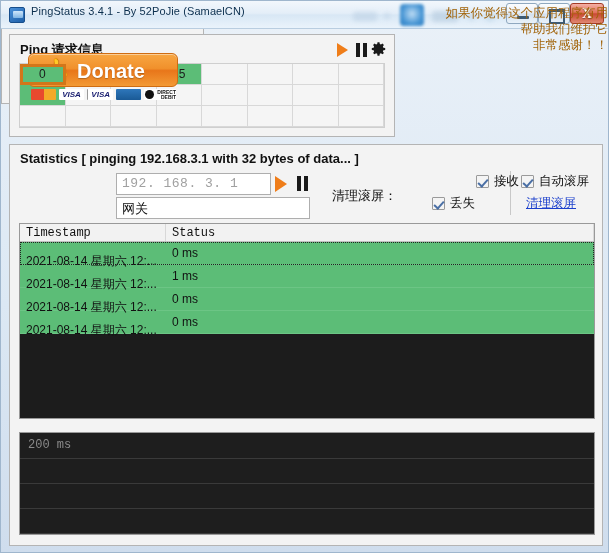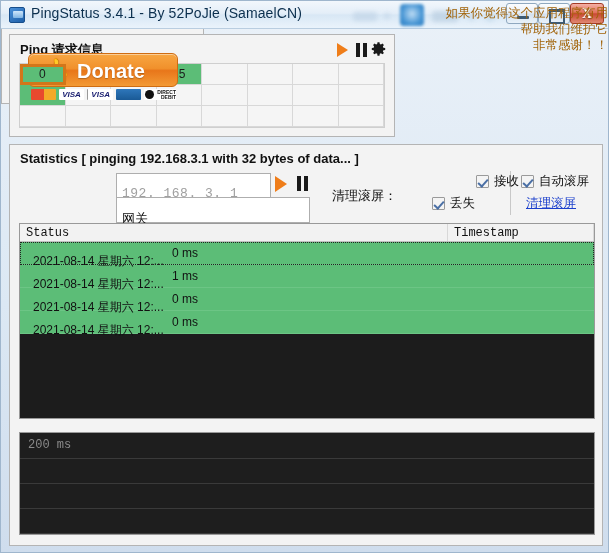--- a/index.html
+++ b/index.html
@@ -34,21 +34,21 @@
     border: 1px solid #174e8c; border-radius: 2px;
   }
   #app-icon::after {
     content: ""; position: absolute; left: 3px; top: 3px;
     width: 10px; height: 7px;
     background: linear-gradient(180deg,#cfe6fb,#7fb4e3);
     border-radius: 1px;
   }
   #title-text {
     position: absolute; left: 30px; top: 4px;
-    font-size: 14px; color: #0b2f4e;
+    font-size: 11px; color: #0b2f4e;
     letter-spacing: .1px; white-space: nowrap;
   }
   .ghost {
     position: absolute; top: 6px;
     background: #c3d6e8; border-radius: 3px;
     filter: blur(2.2px); opacity: .75;
   }
   #ghost-a { left: 352px; width: 24px; height: 9px; top: 11px; }
   #ghost-dot { left: 383px; width: 6px; height: 6px; top: 12px; border-radius: 50%; }
   #ghost-blue {
@@ -206,21 +206,21 @@
   .field-label {
     position: absolute; font-size: 13px; color: #111;
     font-family: "Liberation Mono", monospace; white-space: nowrap;
   }
   #lbl-ip { left: 110px; top: 32px; }
   #lbl-name { left: 113px; top: 57px; font-family:"Liberation Sans", sans-serif; font-weight:bold;}
 
   .textbox {
     position: absolute; background: #fff;
     border: 1px solid #aeaeae;
-    font-size: 13px; padding: 12px 5px; color: #111;
+    font-size: 13px; padding: 2px 5px; color: #111;
   }
   #ip-input {
     left: 106px; top: 28px; width: 155px; height: 22px;
     color: #a0a0a0; font-family: "Liberation Mono", monospace;
     letter-spacing: .5px;
   }
   #name-input {
     left: 106px; top: 52px; width: 194px; height: 22px;
     color: #111;
   }
@@ -288,21 +288,21 @@
   }
   .hc.c1 { width: 146px; }
   .hc.c2 { flex: 1; }
   .log-row {
     height: 23px; background: #5cbd77;
     border-bottom: 1px solid #6cc585;
     display: flex; align-items: center;
     font-size: 12px; color: #111;
   }
   .log-row.first { outline: 1px dotted #222; outline-offset: -1px; }
-  .log-row .c1 { width: 146px; padding-left: 13px; white-space: nowrap; overflow: hidden; margin-top: 16px; }
+  .log-row .c1 { width: 146px; padding-left: 6px; white-space: nowrap; overflow: hidden; margin-top: 16px; }
   .log-row .c2 { flex: 1; padding-left: 6px; white-space: nowrap; }
 
   
   #graph {
     position: absolute; left: 9px; top: 287px;
     width: 576px; height: 103px;
     background: #1e1e1e;
     border: 1px solid #999;
     overflow: hidden;
   }
@@ -433,22 +433,22 @@
       <span>丢失</span>
     </div>
     <div class="ck-row" id="ck-auto">
       <span class="ckbox checked"></span>
       <span>自动滚屏</span>
     </div>
     <div id="clear-link">清理滚屏</div>
 
     <div id="log-wrap">
       <div id="log-header">
+        <div class="hc c1">Timestamp</div>
         <div class="hc c2">Status</div>
-        <div class="hc c1">Timestamp</div>
       </div>
       <div id="log-body">
           <div class="log-row first">
             <div class="c1">2021-08-14 星期六  12:...</div>
             <div class="c2">0 ms</div>
           </div>
           <div class="log-row">
             <div class="c1">2021-08-14 星期六  12:...</div>
             <div class="c2">1 ms</div>
           </div>

